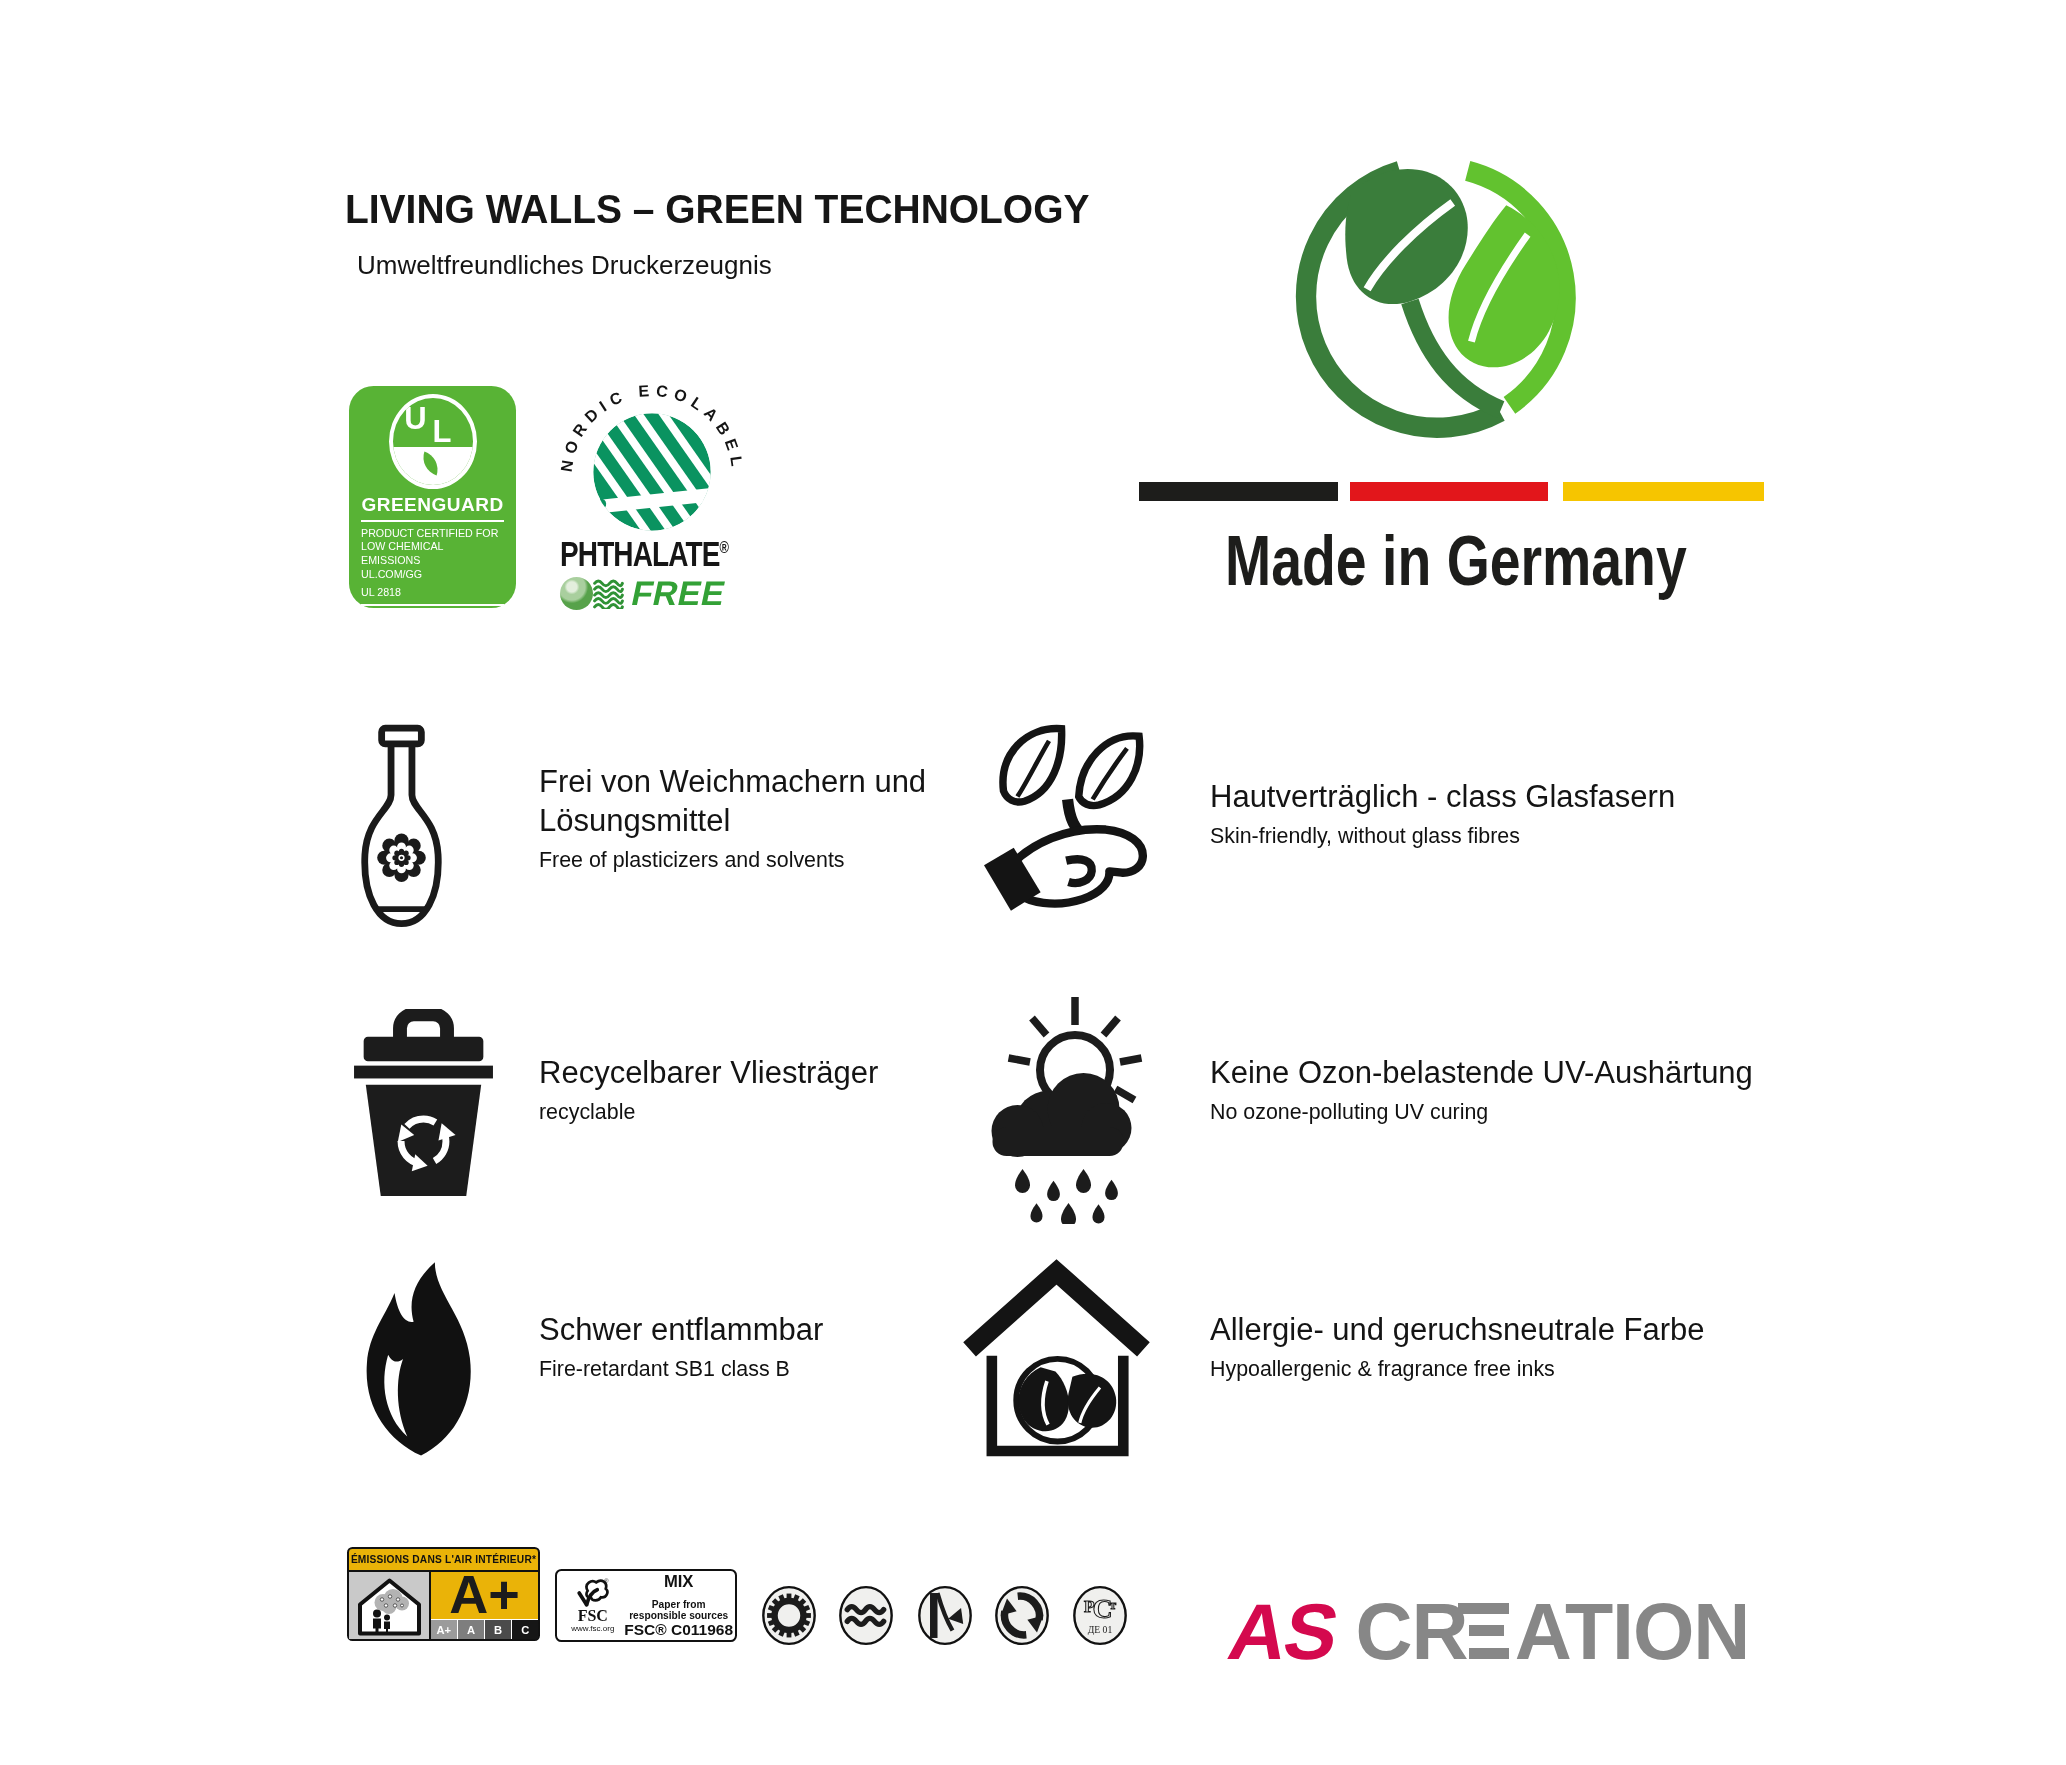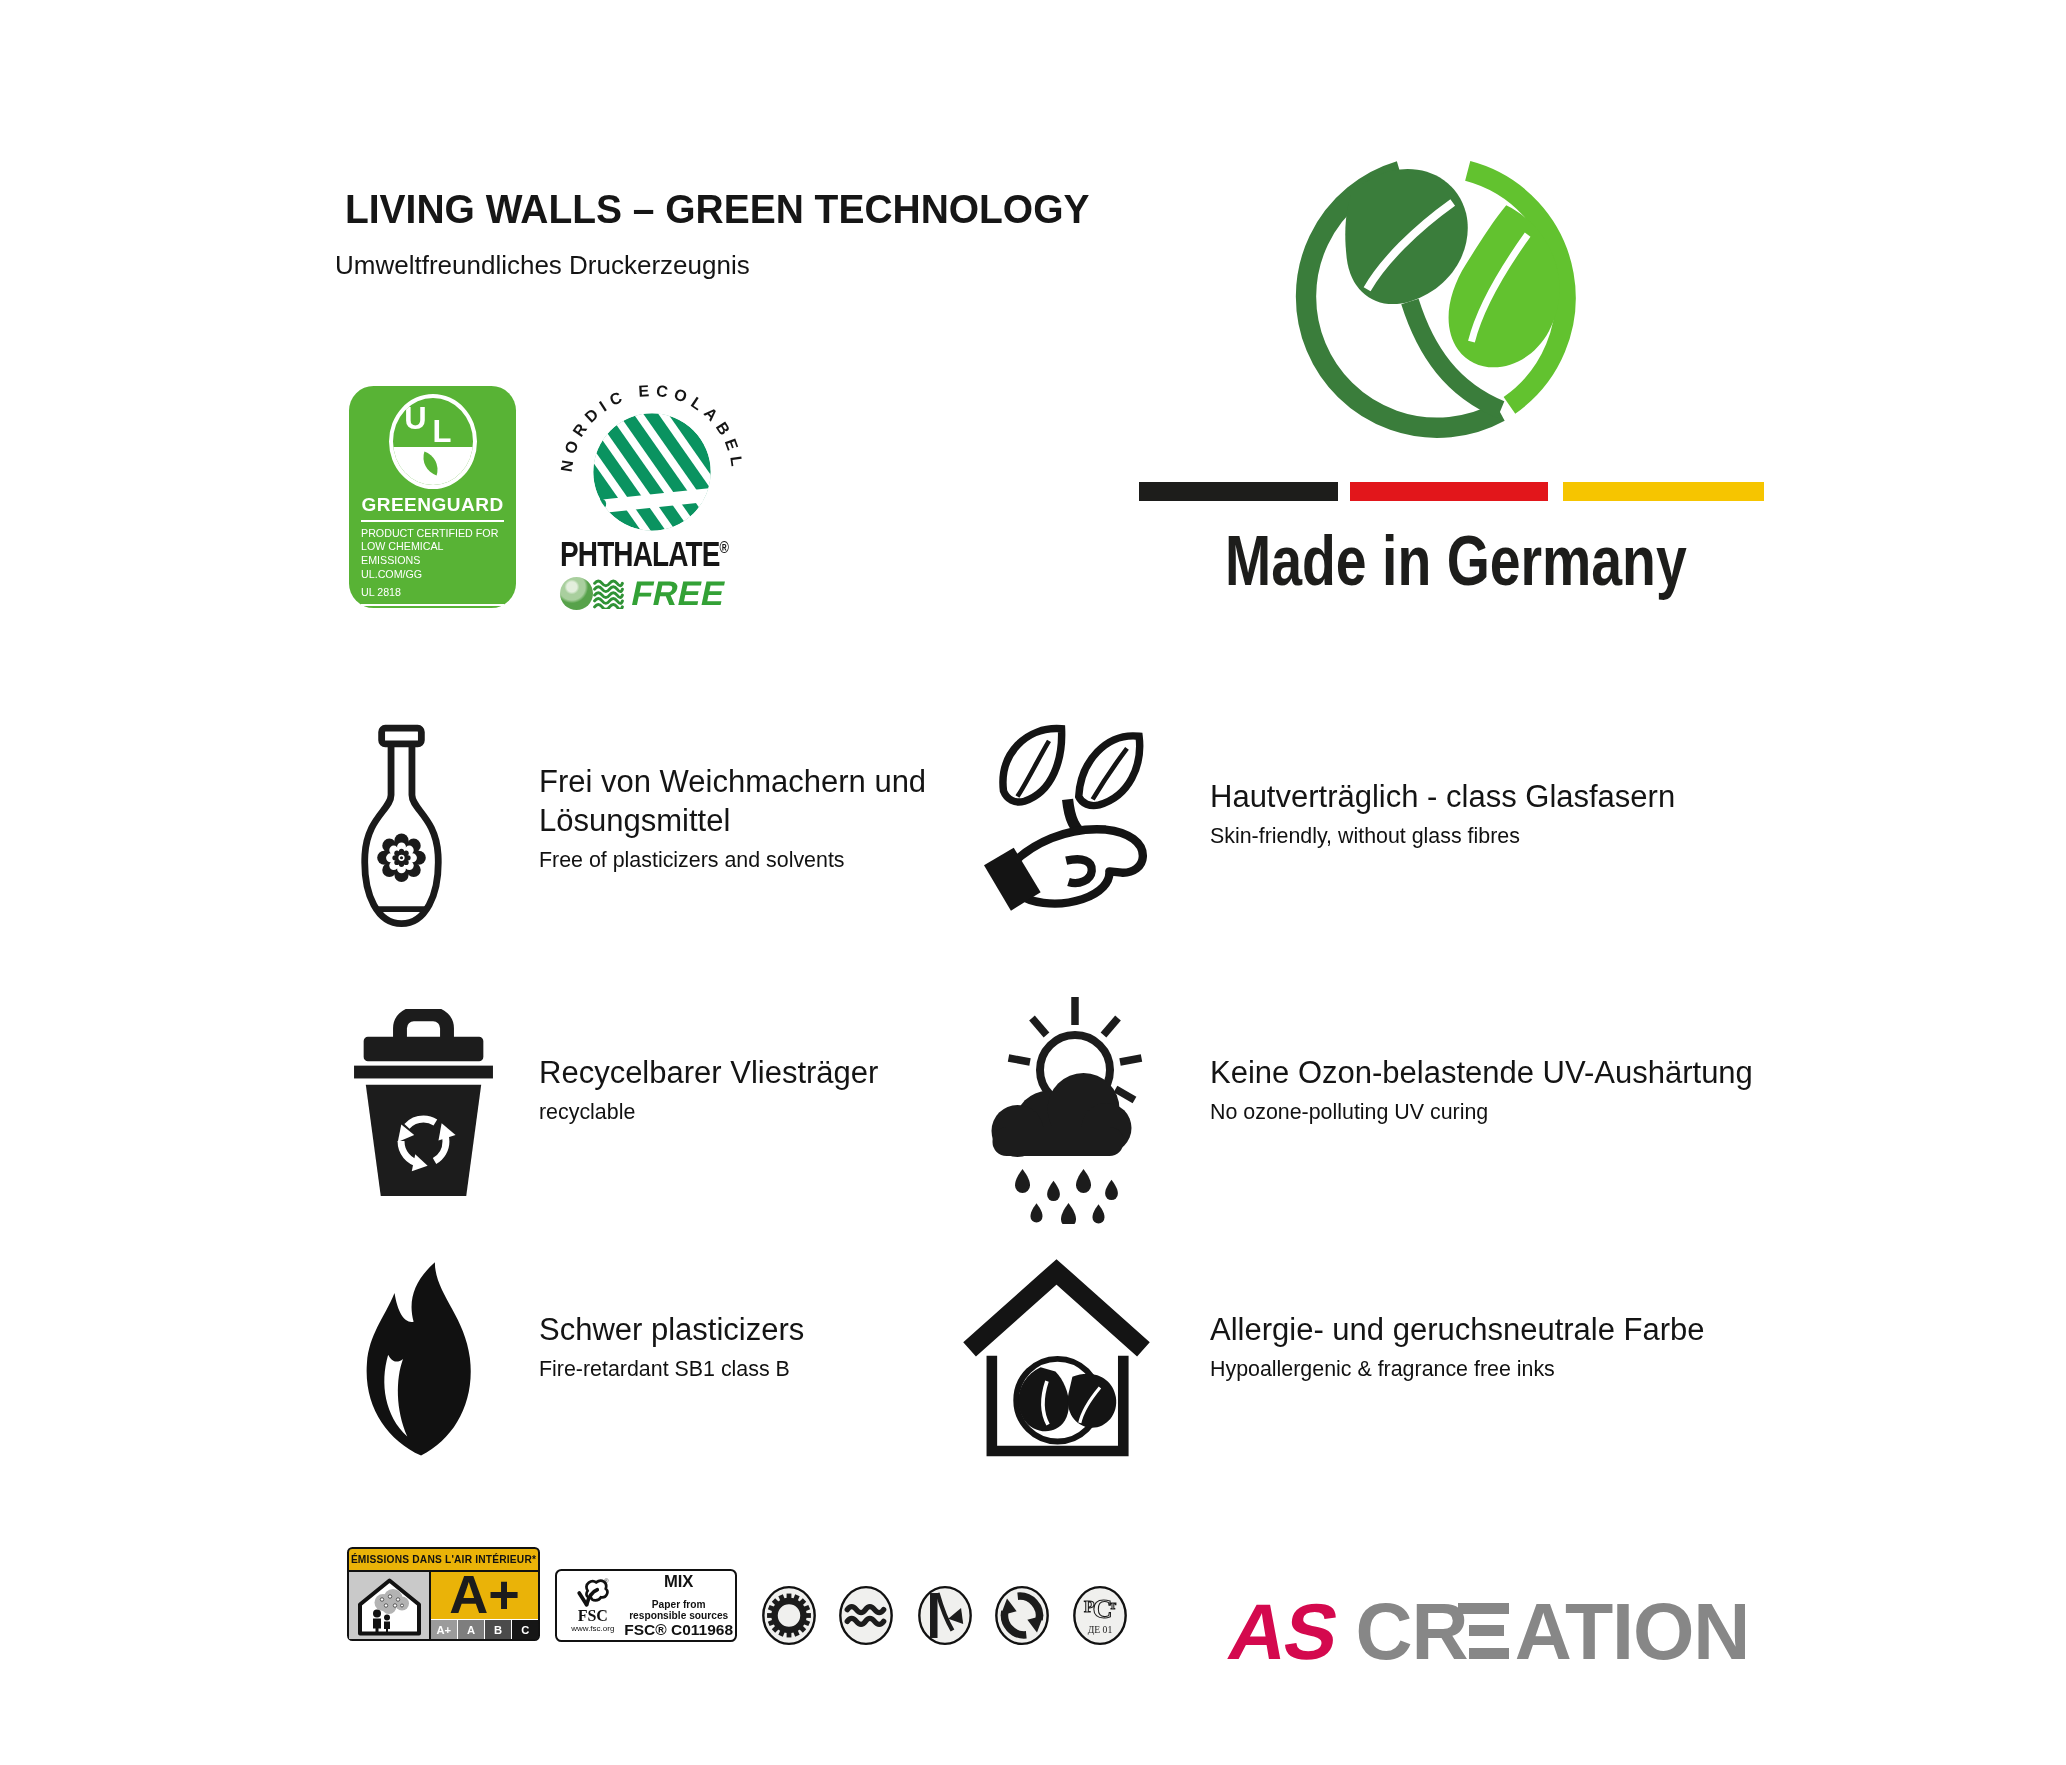--- a/index.html
+++ b/index.html
@@ -3,21 +3,21 @@
 <meta charset="utf-8">
 <style>
   html,body{margin:0;padding:0;}
   body{width:2066px;height:1766px;background:#fff;font-family:"Liberation Sans",sans-serif;color:#1a1a1a;}
   #page{position:relative;width:2066px;height:1766px;background:#fff;overflow:hidden;}
   .abs{position:absolute;}
 
   
   #title{left:345px;top:186px;font-size:41px;font-weight:700;letter-spacing:0;
          transform:scaleX(.95);transform-origin:left top;white-space:nowrap;color:#161616;}
-  #subtitle{left:335px;top:250px;font-size:26px;font-weight:400;color:#141414;white-space:nowrap;}
+  #subtitle{left:357px;top:250px;font-size:26px;font-weight:400;color:#141414;white-space:nowrap;}
 
   
   #greenguard{left:349px;top:386px;width:167px;height:222px;background:#58b335;border-radius:24.6px;
               display:flex;flex-direction:column;align-items:center;color:#fff;box-sizing:border-box;padding-top:7.5px;}
   #gg-emblem{position:relative;width:80px;height:87px;border:4.8px solid #fff;border-radius:50%;overflow:hidden;flex:none;}
   #gg-emblem .ul-u{position:absolute;left:11.8px;top:3.2px;font-size:31px;font-weight:700;}
   #gg-emblem .ul-l{position:absolute;left:40px;top:16px;font-size:31px;font-weight:700;}
   #gg-chord{position:absolute;left:-6.4px;right:-6.4px;top:49px;bottom:-3.2px;background:#fff;}
   #gg-leaf{position:absolute;left:28px;top:56px;width:19px;height:19px;background:#58b335;
            border-radius:0 100% 0 100%;transform:rotate(18deg);}
@@ -288,21 +288,21 @@
     <div class="f-title nowrap">Keine Ozon-belastende UV-Aushärtung</div>
     <div class="f-sub">No ozone-polluting UV curing</div>
   </div>
 
   <svg class="abs" style="left:351px;top:1259px" width="138" height="202" viewBox="0 0 260 380">
     <path d="M158,6 C158,64 214,106 224,186 C234,268 196,338 132,370 C66,340 24,276 30,196
              C34,142 62,112 82,64 C88,102 102,122 118,118 C106,74 122,38 158,6 Z" fill="#111111"></path>
     <path d="M70,180 C54,234 64,296 106,334 C84,284 84,226 98,188 C86,198 76,192 70,180 Z" fill="#ffffff"></path>
   </svg>
   <div class="abs" style="left:539px;top:1310px">
-    <div class="f-title nowrap">Schwer plasticizers</div>
+    <div class="f-title nowrap">Schwer entflammbar</div>
     <div class="f-sub">Fire-retardant SB1 class B</div>
   </div>
 
   <svg class="abs" style="left:958px;top:1256px" width="197" height="212" viewBox="0 0 360 400">
     <path d="M16,176 L180,30 L344,176" fill="none" stroke="#141414" stroke-width="36" stroke-linejoin="miter"></path>
     <path d="M58,188 L58,368 L306,368 L306,188" fill="none" stroke="#141414" stroke-width="20"></path>
     <circle cx="182" cy="272" r="78" fill="none" stroke="#141414" stroke-width="11"></circle>
     <path d="M150,210 C112,228 96,272 118,308 C136,336 178,340 196,310 C212,282 200,240 178,218 Z" fill="#141414"></path>
     <path d="M162,236 C152,266 152,296 164,318" fill="none" stroke="#ffffff" stroke-width="7"></path>
     <path d="M210,228 C248,212 286,230 292,266 C298,304 266,332 234,322 C206,313 196,282 204,254 Z" fill="#141414"></path>

